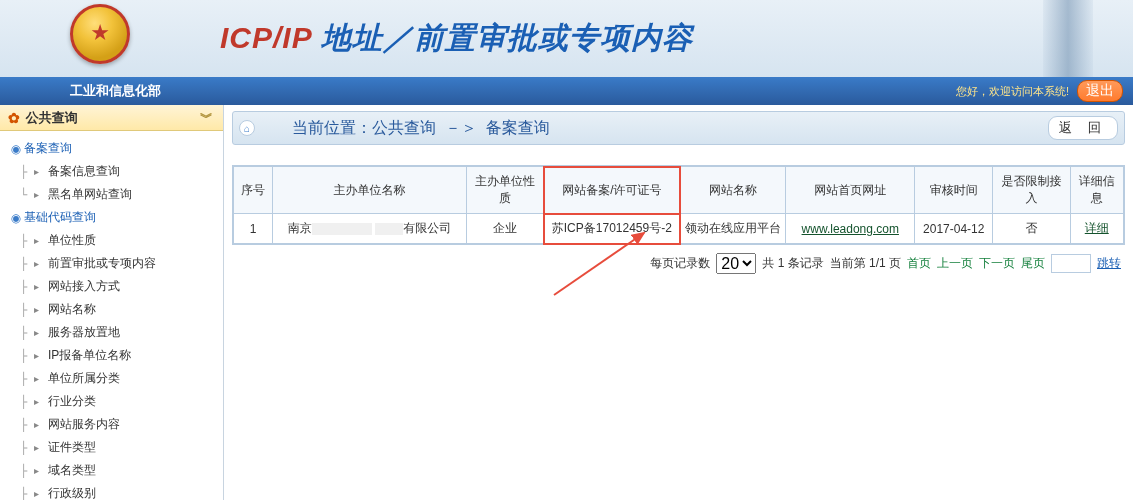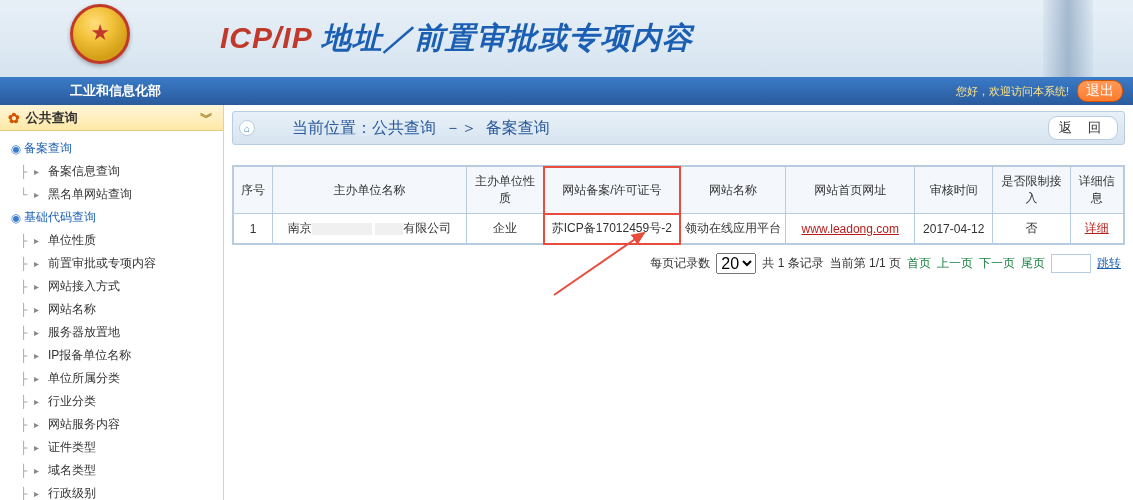--- a/index.html
+++ b/index.html
@@ -45,21 +45,21 @@
   .breadcrumb-box { background: linear-gradient(to bottom, #e8f0f7, #d6e4f0); border: 1px solid #b8cce0; border-radius: 3px; display: flex; align-items: center; padding: 4px 6px; }
   .home-icon { width: 16px; height: 16px; background: #fff; border: 1px solid #b8cce0; border-radius: 50%; display: flex; align-items: center; justify-content: center; font-size: 10px; color: #3a7bc8; margin-right: 6px; }
   .breadcrumb-text { color: #2a5a9c; font-size: 16px; margin-left: 31px; }
   .back-btn { margin-left: auto; background: #fff; border: 1px solid #b8cce0; padding: 2px 10px; border-radius: 9px; cursor: pointer; color: #333; letter-spacing: 6px; }
 
   .panel { border: 1px solid #b8cce0; margin-top: 20px; }
   table.data { width: 100%; border-collapse: collapse; }
   table.data th, table.data td { border: 1px solid #b8cce0; padding: 6px 4px; text-align: center; font-size: 12px; }
   table.data th { background: #f4f8fc; color: #333; font-weight: normal; }
   table.data td { color: #333; }
-  .link { color: #b91c1c; text-decoration: underline; cursor: pointer; }
+  .link { color: #14532d; text-decoration: underline; cursor: pointer; }
   .highlight-box { outline: 2px solid #e74c3c; outline-offset: -1px; }
   .censored { display: inline-block; width: 60px; height: 12px; background: #f0f0f0; vertical-align: middle; }
   .censored2 { display: inline-block; width: 28px; height: 12px; background: #f0f0f0; vertical-align: middle; }
 
   .pager { display: flex; align-items: center; justify-content: flex-end; gap: 6px; padding: 8px 4px; font-size: 12px; color: #333; }
   .pager select { font-size: 16px; }
   .pager input[type=text] { width: 40px; border: 1px solid #b8cce0; padding: 1px 2px; text-align: center; }
   .pager .plink { color: #15803d; cursor: pointer; }
   .pager .goto { color: #1a5fb4; text-decoration: underline; cursor: pointer; }
 

